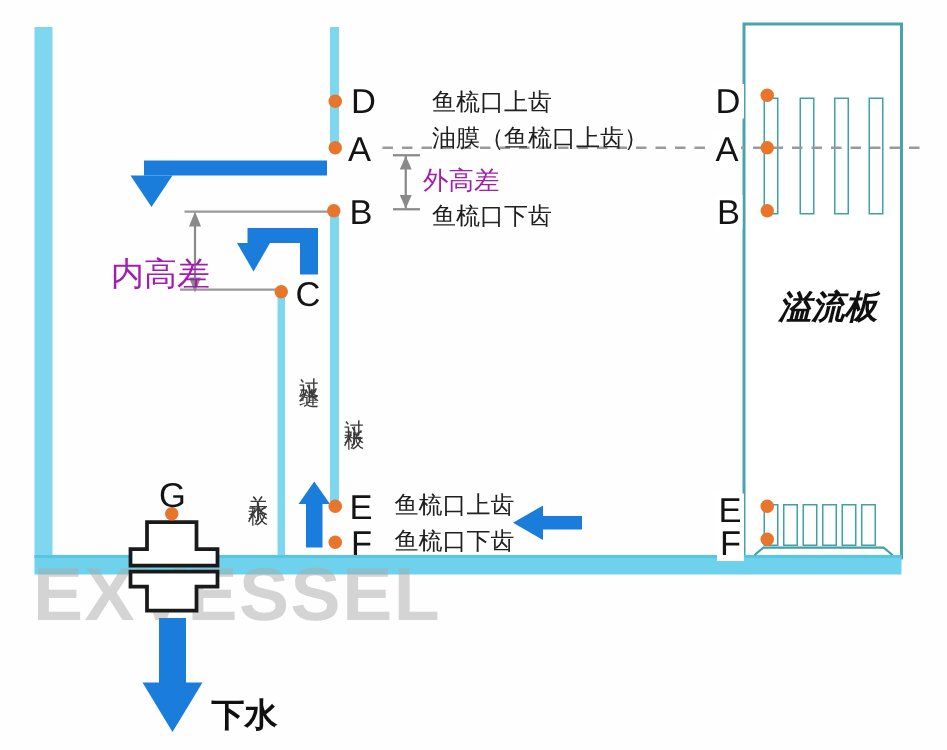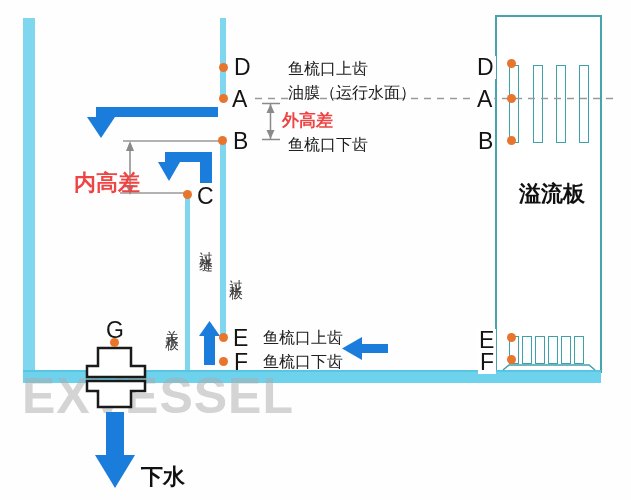--- a/index.html
+++ b/index.html
@@ -14,21 +14,21 @@
   .panel{position:absolute;border:2px solid #46a4ae;background:#fff;z-index:1;}
   .slot{position:absolute;border:1.5px solid #3fa0a8;background:#fdfefe;z-index:2;}
   
   .dot{position:absolute;width:9px;height:9px;border-radius:50%;background:#e8752c;z-index:6;}
   
   .pt{position:absolute;font-size:23px;font-weight:400;color:#141414;line-height:1;z-index:7;}
   .pt.mask{background:#fff;padding:0 2px;}
   
   .cn{position:absolute;font-size:16px;font-weight:500;color:#202020;line-height:1.15;z-index:7;white-space:nowrap;}
   .title{position:absolute;font-size:22px;font-weight:700;color:#101010;line-height:1.1;z-index:7;white-space:nowrap;}
-  .red{position:absolute;font-weight:700;color:#ef4444;line-height:1.1;z-index:7;white-space:nowrap;}
+  .red{position:absolute;font-weight:400;color:#a21caf;line-height:1.1;z-index:7;white-space:nowrap;}
   .vtext{
     position:absolute;writing-mode:vertical-rl;text-orientation:upright;
     font-size:13.5px;color:#3a3a3a;letter-spacing:4px;line-height:1;z-index:7;
   }
   .watermark{
     position:absolute;left:22px;top:371px;font-size:50px;font-weight:700;
     color:rgba(170,170,170,0.5);letter-spacing:1px;z-index:4;line-height:1;
   }
   .overlay{position:absolute;left:0;top:0;z-index:5;pointer-events:none;}
 </style>
@@ -117,39 +117,39 @@
   <div class="dot" style="left:219px;top:333px;"></div>
   <div class="dot" style="left:219px;top:357px;"></div>
   <div class="dot" style="left:110px;top:338px;"></div>
 
   <div class="dot" style="left:507px;top:59px;"></div>
   <div class="dot" style="left:507px;top:94px;"></div>
   <div class="dot" style="left:507px;top:136px;"></div>
   <div class="dot" style="left:507px;top:333px;"></div>
   <div class="dot" style="left:507px;top:355px;"></div>
 
-  <div class="title" style="left:519px;top:182px;">溢流板</div>
+  <div class="title" style="left:519px;top:193px;font-style:italic;">溢流板</div>
   <div class="title" style="left:141px;top:465px;">下水</div>
 
   <div class="pt" style="left:234px;top:56px;">D</div>
   <div class="pt" style="left:232px;top:88px;">A</div>
   <div class="pt" style="left:233px;top:130px;">B</div>
   <div class="pt" style="left:197px;top:185px;">C</div>
   <div class="pt" style="left:233px;top:327px;">E</div>
   <div class="pt" style="left:234px;top:351px;">F</div>
   <div class="pt" style="left:106px;top:319px;">G</div>
 
   <div class="pt mask" style="left:475px;top:56px;">D</div>
   <div class="pt mask" style="left:475px;top:88px;">A</div>
   <div class="pt mask" style="left:476px;top:130px;">B</div>
   <div class="pt mask" style="left:477px;top:329px;">E</div>
   <div class="pt mask" style="left:478px;top:351px;">F</div>
 
   <div class="cn" style="left:288px;top:60px;">鱼梳口上齿</div>
-  <div class="cn" style="left:288px;top:84px;">油膜（运行水面）</div>
+  <div class="cn" style="left:288px;top:84px;">油膜（鱼梳口上齿）</div>
   <div class="cn" style="left:288px;top:136px;">鱼梳口下齿</div>
   <div class="cn" style="left:263px;top:329px;">鱼梳口上齿</div>
   <div class="cn" style="left:263px;top:353px;">鱼梳口下齿</div>
 
   <div class="red" style="left:282px;top:112px;font-size:17px;">外高差</div>
   <div class="red" style="left:74px;top:159px;font-size:22px;margin-top:12px;">内高差</div>
 
   <div class="vtext" style="left:199px;top:240px;">过水缝</div>
   <div class="vtext" style="left:229px;top:268px;">过水板</div>
   <div class="vtext" style="left:165px;top:319px;">关水板</div>

